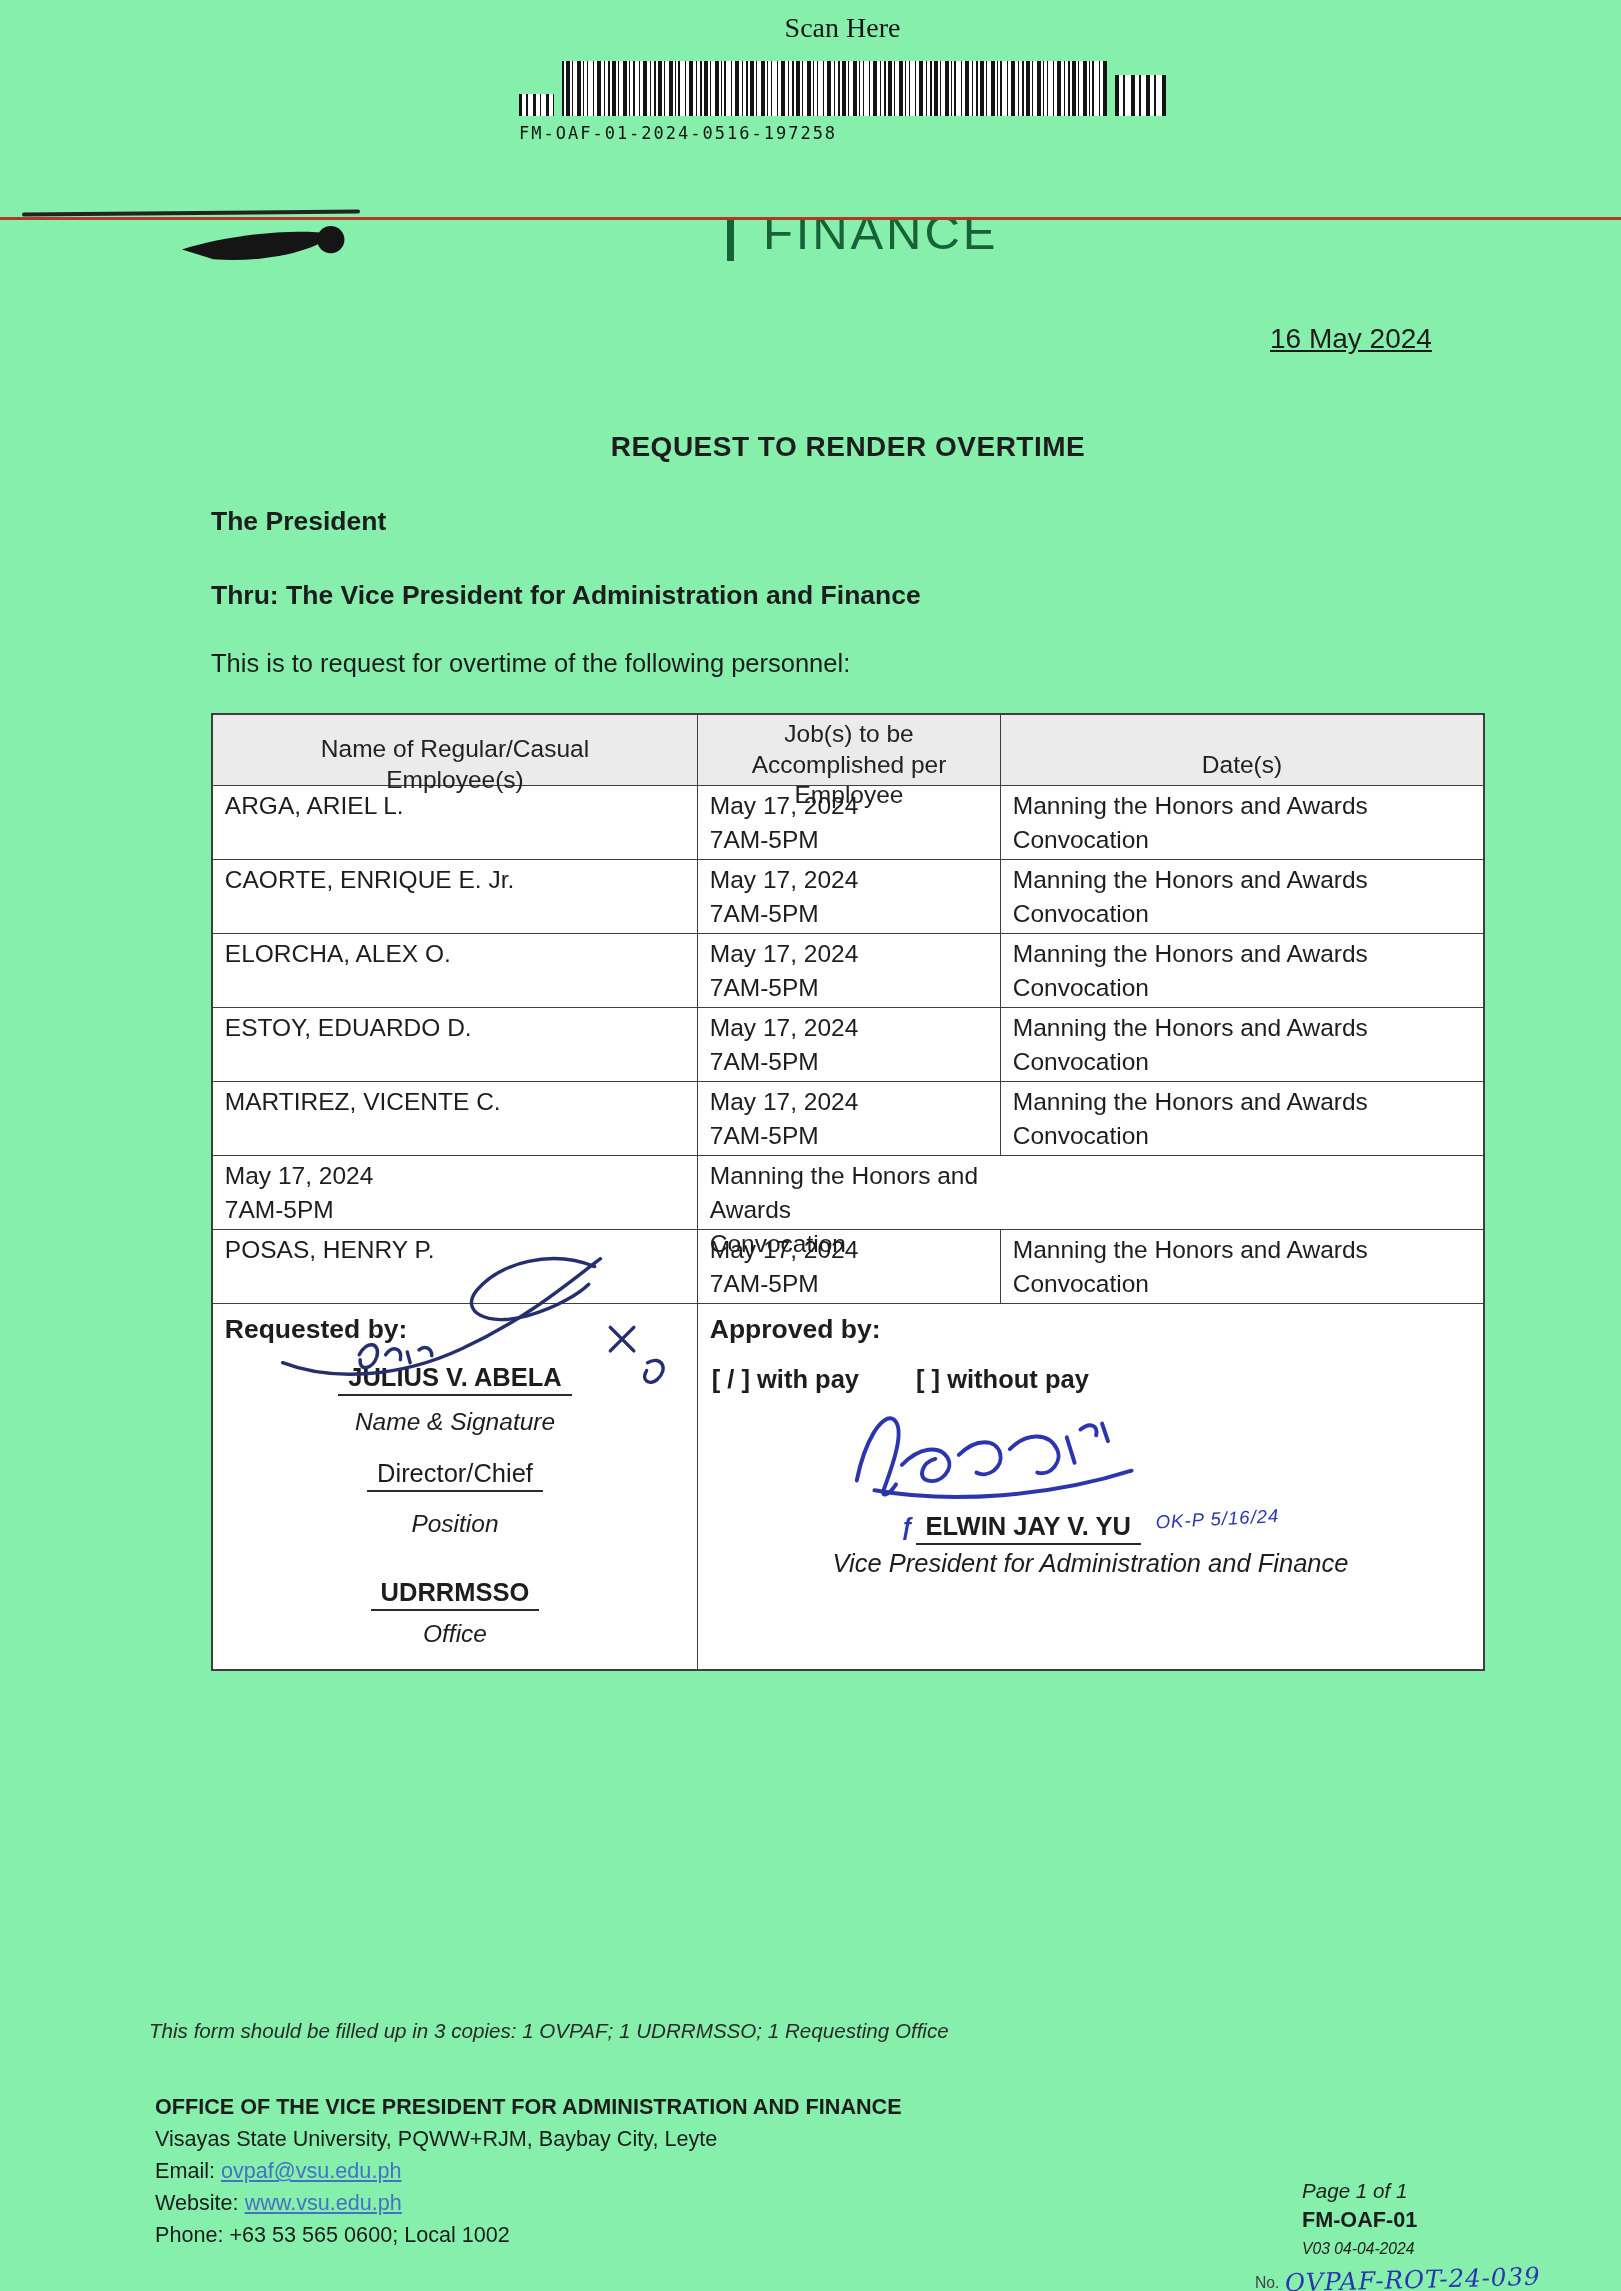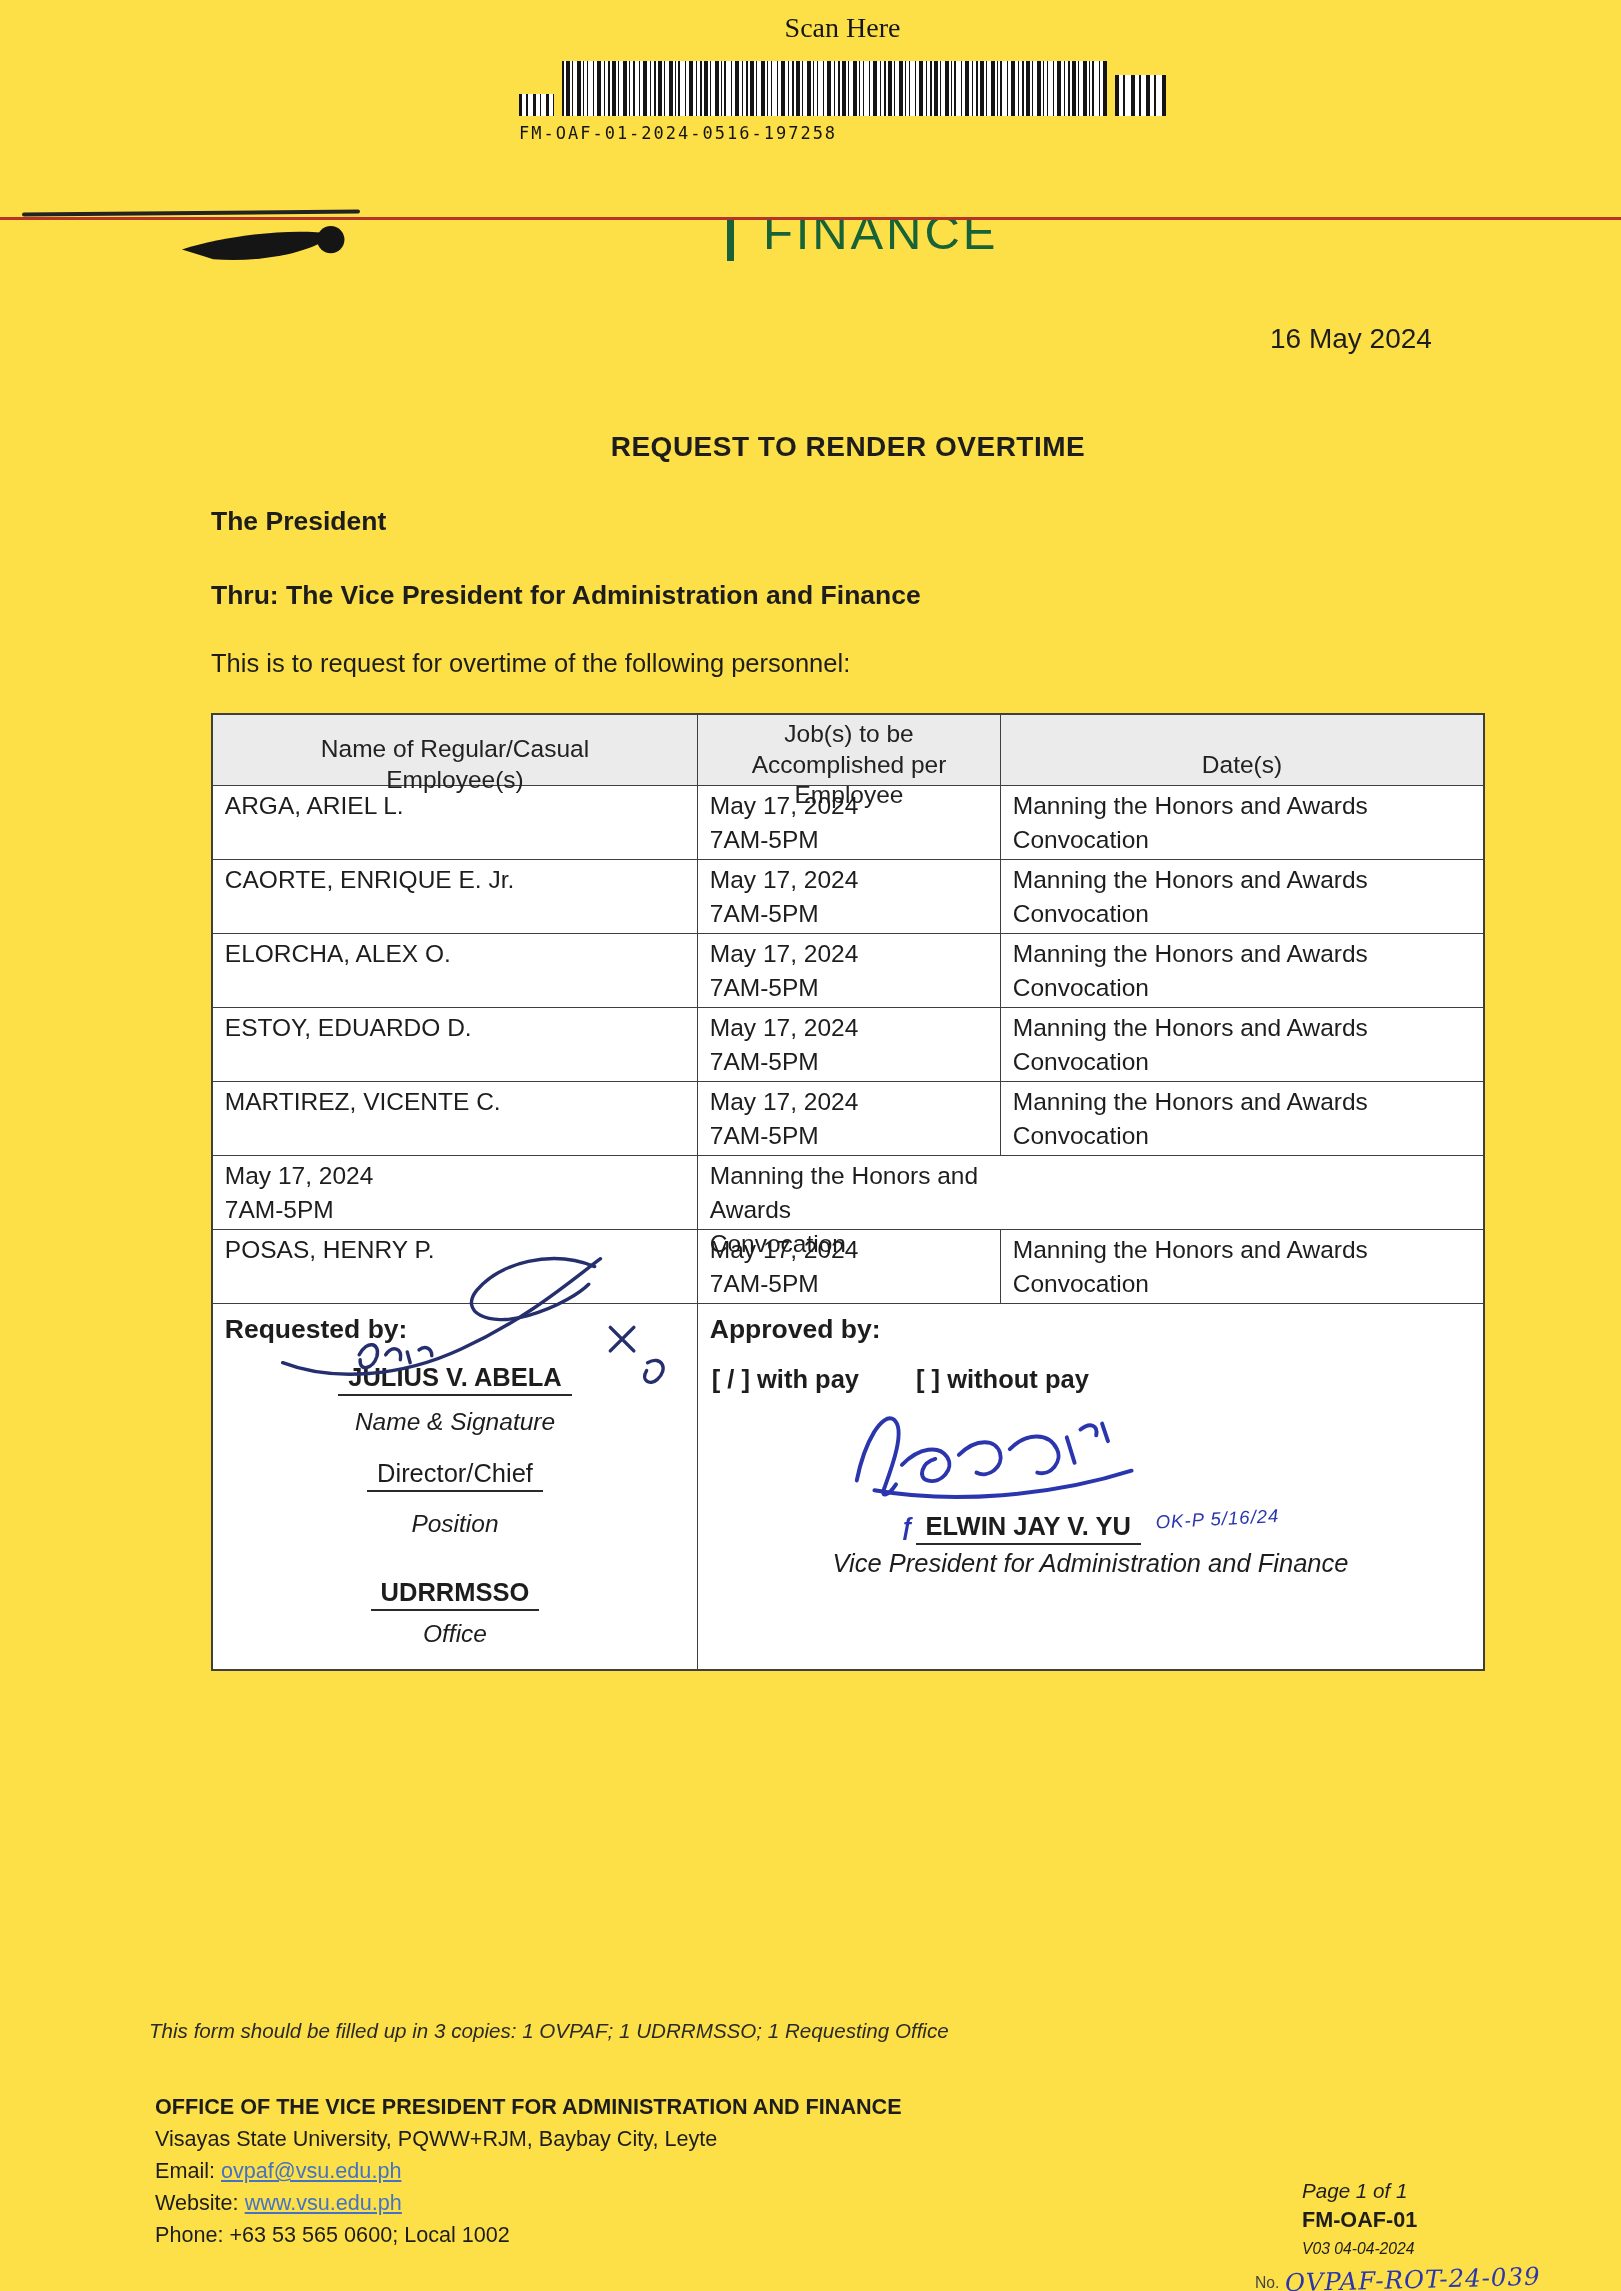--- a/index.html
+++ b/index.html
@@ -1,19 +1,19 @@
 <!DOCTYPE html>
 <html><head>
 <meta charset="utf-8">
 <style>
   html,body{margin:0;padding:0;background:#9a9a9a;}
   .page{
     position:relative;
     width:1621px;height:2292px;
-    background:#fde047;
+    background:#86efac;
     font-family:"Liberation Sans", sans-serif;
     color:#1d1d1d;
     overflow:hidden;
     margin:0 auto;
   }
   
   .scan-here{
     position:absolute;top:11.8px;left:519px;width:647px;
     text-align:center;font-family:"Liberation Serif", serif;
     font-size:28px;color:#161616;
@@ -55,21 +55,21 @@
   .green-clip{
     position:absolute;top:220px;left:727px;width:412px;height:41px;
     overflow:hidden;
   }
   .green-inner{display:flex;align-items:flex-start;margin-top:-11.8px;}
   .green-bar{display:inline-block;width:6.9px;height:55px;background:#176237;margin-right:29px;}
   .green-word{
     font-size:49px;font-weight:normal;color:#176237;letter-spacing:2.9px;line-height:1;
   }
   
-  .date-line{position:absolute;top:323px;left:1270px;font-size:28px;}
+  .date-line{position:absolute;top:323px;left:1270px;font-size:28px;text-decoration:underline;}
   .doc-title{
     position:absolute;top:431px;left:211px;width:1274px;
     text-align:center;font-weight:bold;font-size:28px;letter-spacing:0.5px;
   }
   .addressee{position:absolute;top:506px;left:211px;font-weight:bold;font-size:26.5px;}
   .thru-line{position:absolute;top:580px;left:211px;font-weight:bold;font-size:26.5px;}
   .intro-line{position:absolute;top:649px;left:211px;font-size:25.5px;}
   
   .ot-table{
     position:absolute;top:713px;left:211px;width:1274px;

